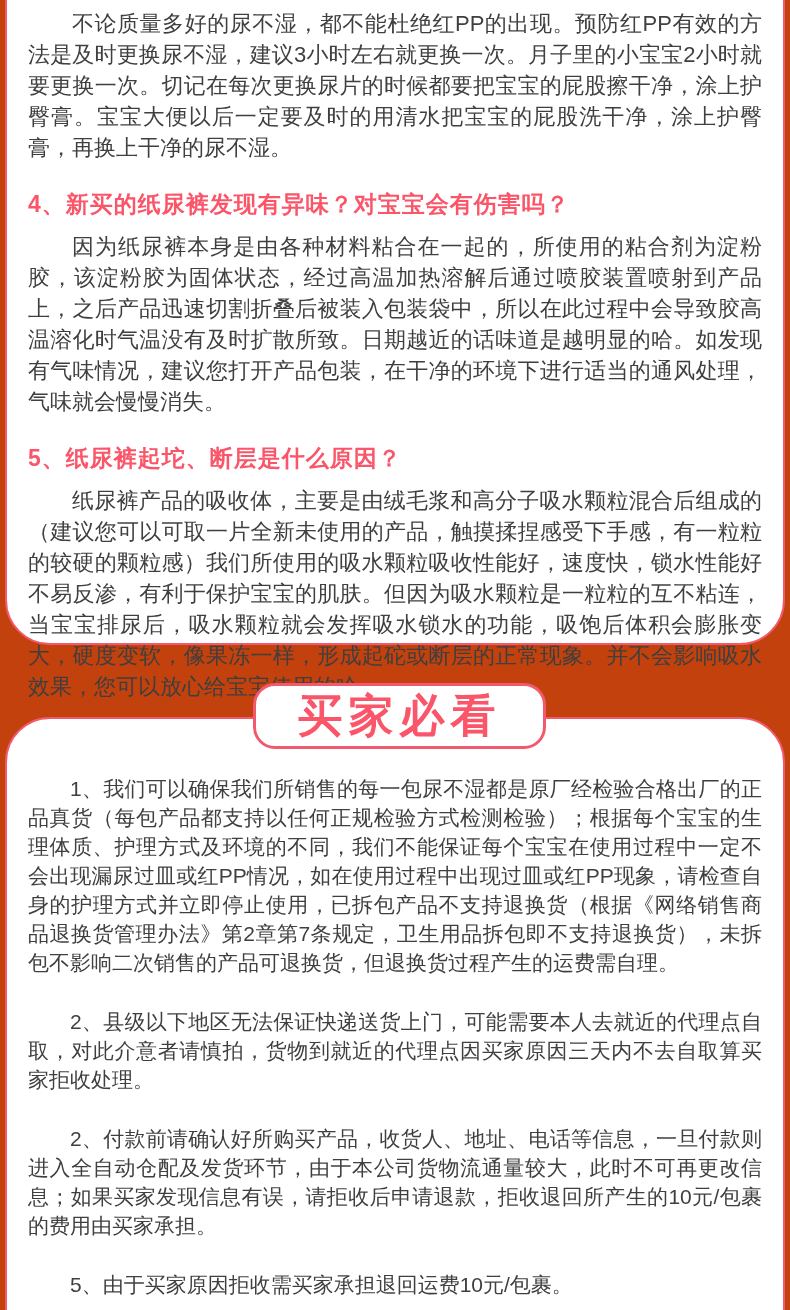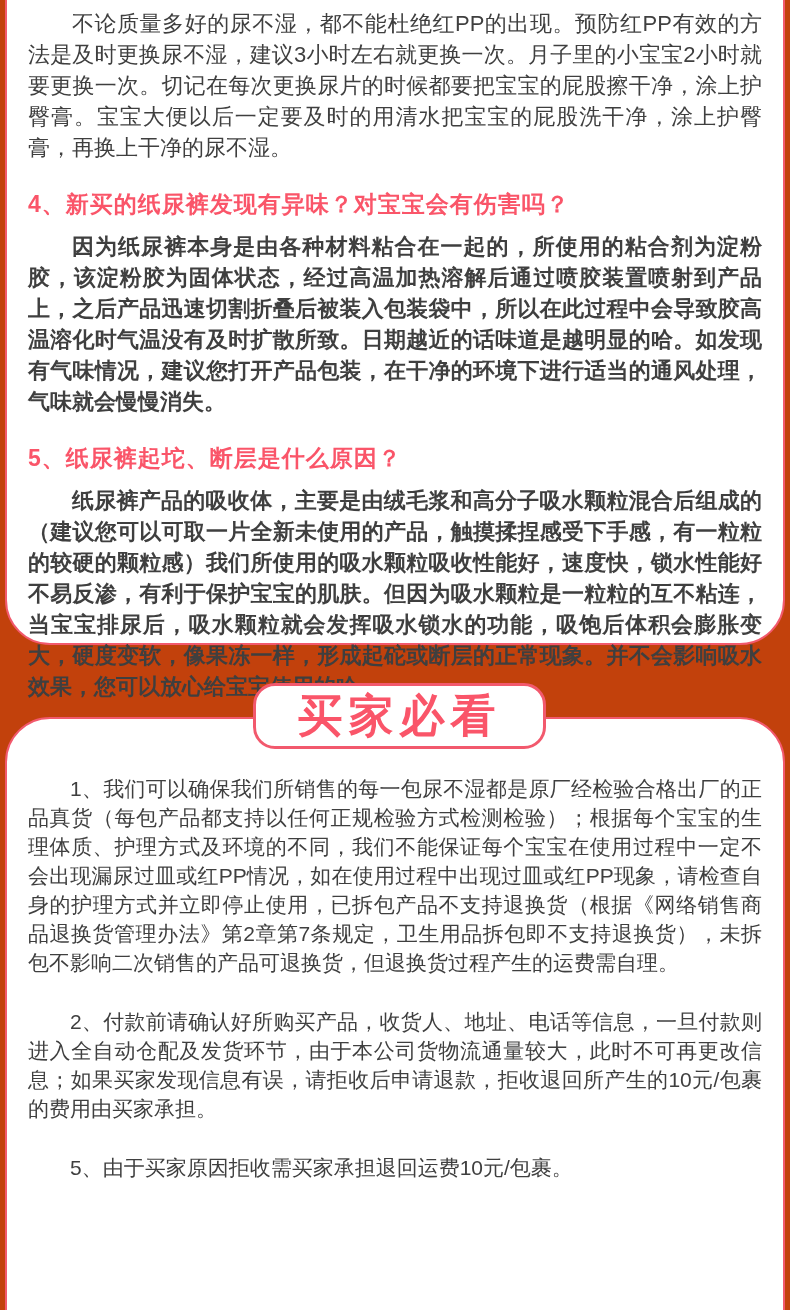--- a/index.html
+++ b/index.html
@@ -39,21 +39,21 @@
 
   .faq-heading {
     margin: 25px 0 0 0;
     font-size: 23px;
     line-height: 33px;
     font-weight: bold;
     color: #fa5569;
     letter-spacing: 1px;
   }
 
-  .faq-box .answer { margin-top: 10px; font-weight: bold; }
+  .faq-box .answer { margin-top: 10px; }
 
   
   .notice-badge {
     position: absolute;
     left: 253px;
     top: 683px;
     width: 293px;
     height: 66px;
     box-sizing: border-box;
     border: 3px solid #f2596d;
@@ -105,18 +105,19 @@
     <p class="body-text answer">因为纸尿裤本身是由各种材料粘合在一起的，所使用的粘合剂为淀粉胶，该淀粉胶为固体状态，经过高温加热溶解后通过喷胶装置喷射到产品上，之后产品迅速切割折叠后被装入包装袋中，所以在此过程中会导致胶高温溶化时气温没有及时扩散所致。日期越近的话味道是越明显的哈。如发现有气味情况，建议您打开产品包装，在干净的环境下进行适当的通风处理，气味就会慢慢消失。</p>
 
     <h2 class="faq-heading">5、纸尿裤起坨、断层是什么原因？</h2>
     <p class="body-text answer">纸尿裤产品的吸收体，主要是由绒毛浆和高分子吸水颗粒混合后组成的（建议您可以可取一片全新未使用的产品，触摸揉捏感受下手感，有一粒粒的较硬的颗粒感）我们所使用的吸水颗粒吸收性能好，速度快，锁水性能好不易反渗，有利于保护宝宝的肌肤。但因为吸水颗粒是一粒粒的互不粘连，当宝宝排尿后，吸水颗粒就会发挥吸水锁水的功能，吸饱后体积会膨胀变大，硬度变软，像果冻一样，形成起砣或断层的正常现象。并不会影响吸水效果，您可以放心给宝宝使用的哈~~</p>
   </section>
 
   <div class="notice-badge">买家必看</div>
 
   <section class="notice-box">
     <p class="notice-item">1、我们可以确保我们所销售的每一包尿不湿都是原厂经检验合格出厂的正品真货（每包产品都支持以任何正规检验方式检测检验）；根据每个宝宝的生理体质、护理方式及环境的不同，我们不能保证每个宝宝在使用过程中一定不会出现漏尿过皿或红PP情况，如在使用过程中出现过皿或红PP现象，请检查自身的护理方式并立即停止使用，已拆包产品不支持退换货（根据《网络销售商品退换货管理办法》第2章第7条规定，卫生用品拆包即不支持退换货），未拆包不影响二次销售的产品可退换货，但退换货过程产生的运费需自理。</p>
+    <p class="notice-item">2、县级以下地区无法保证快递送货上门，可能需要本人去就近的代理点自取，对此介意者请慎拍，货物到就近的代理点因买家原因三天内不去自取算买家拒收处理。</p>
     <p class="notice-item">2、付款前请确认好所购买产品，收货人、地址、电话等信息，一旦付款则进入全自动仓配及发货环节，由于本公司货物流通量较大，此时不可再更改信息；如果买家发现信息有误，请拒收后申请退款，拒收退回所产生的10元/包裹的费用由买家承担。</p>
     <p class="notice-item">5、由于买家原因拒收需买家承担退回运费10元/包裹。</p>
 
   </section>
 
 </div>
 
 </body></html>

